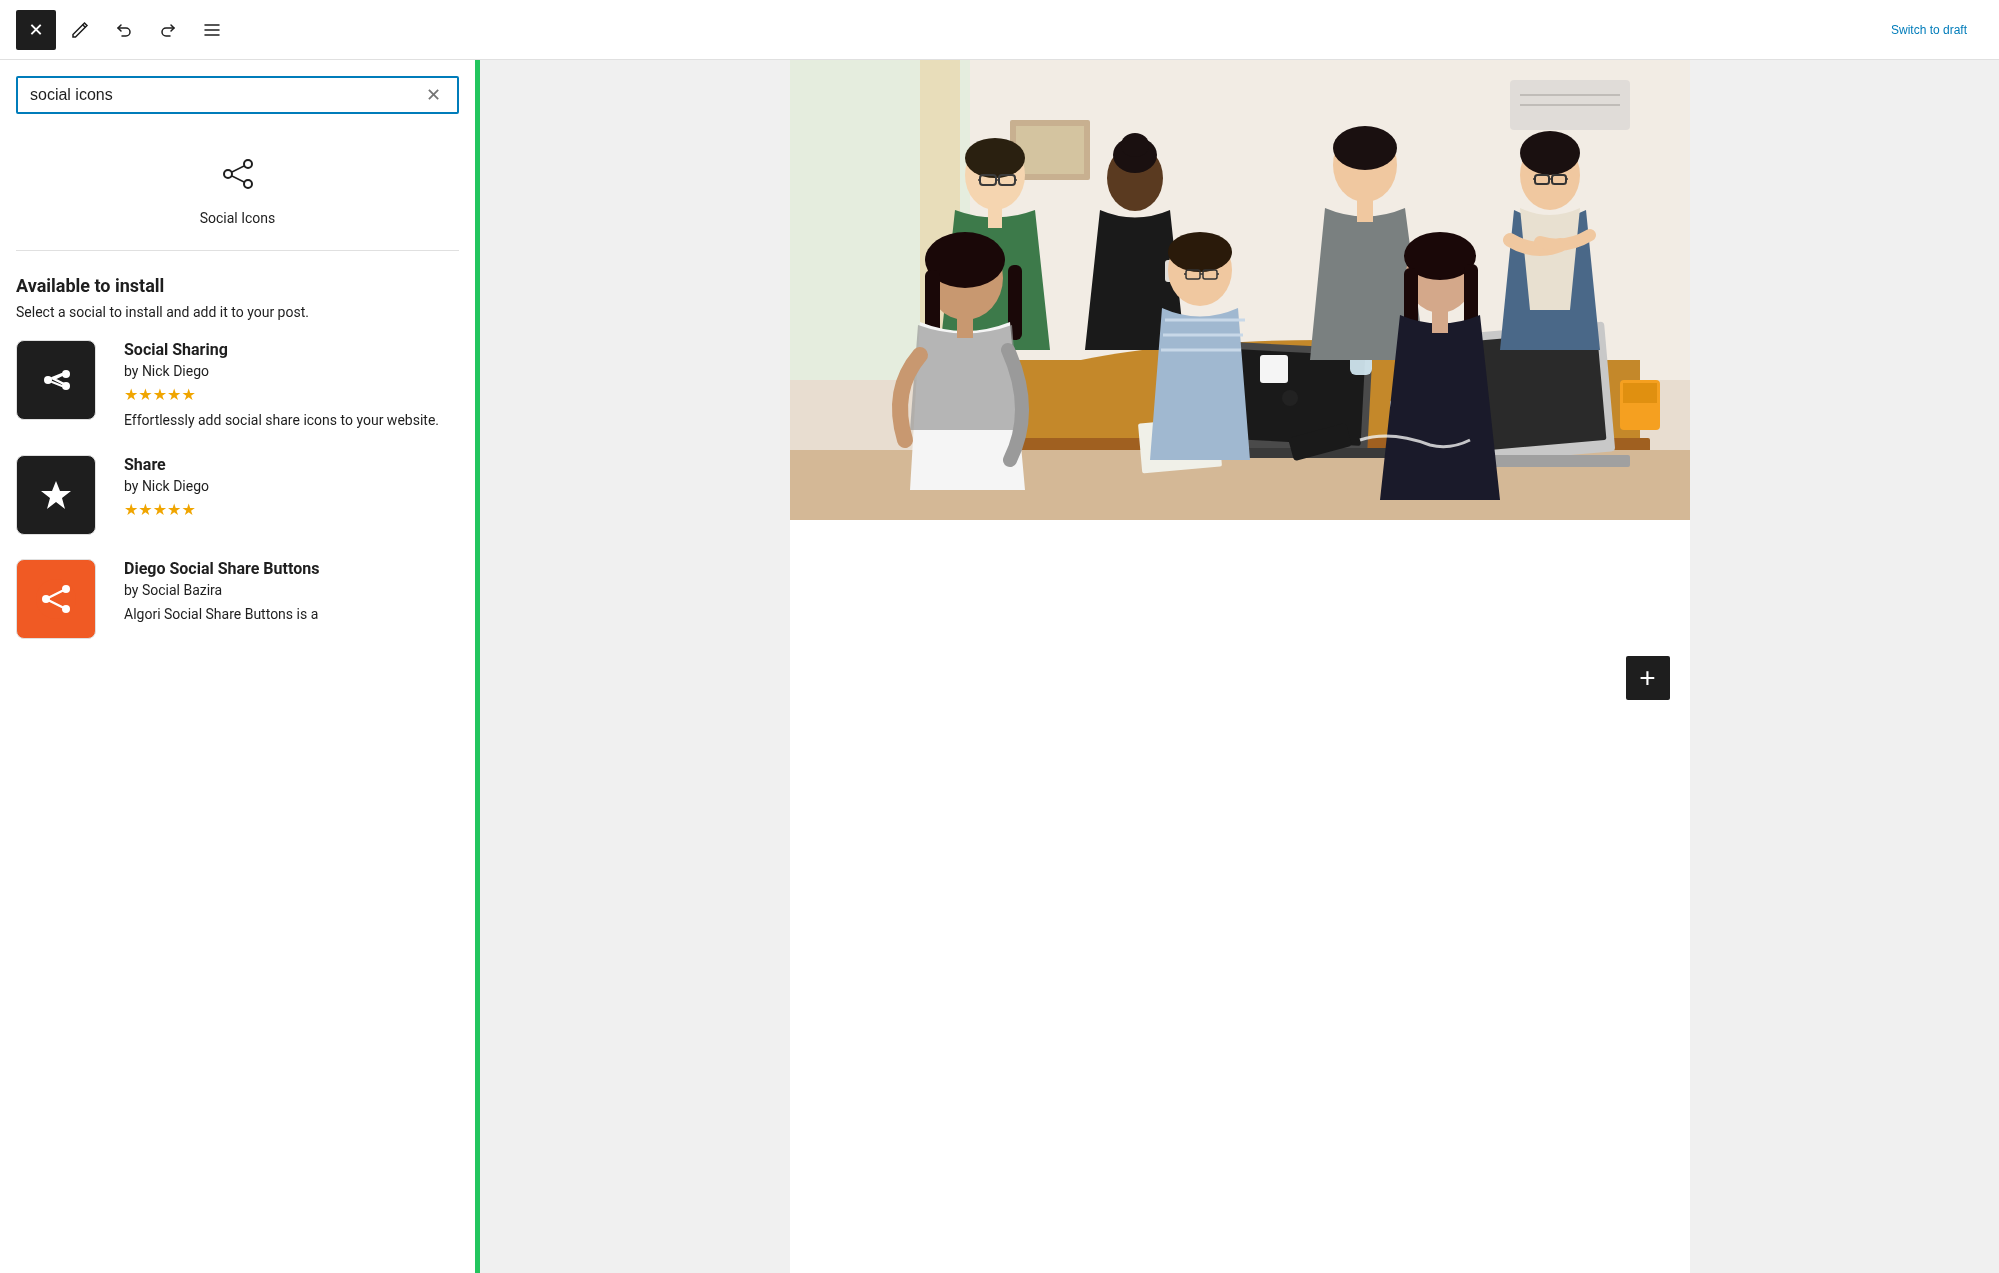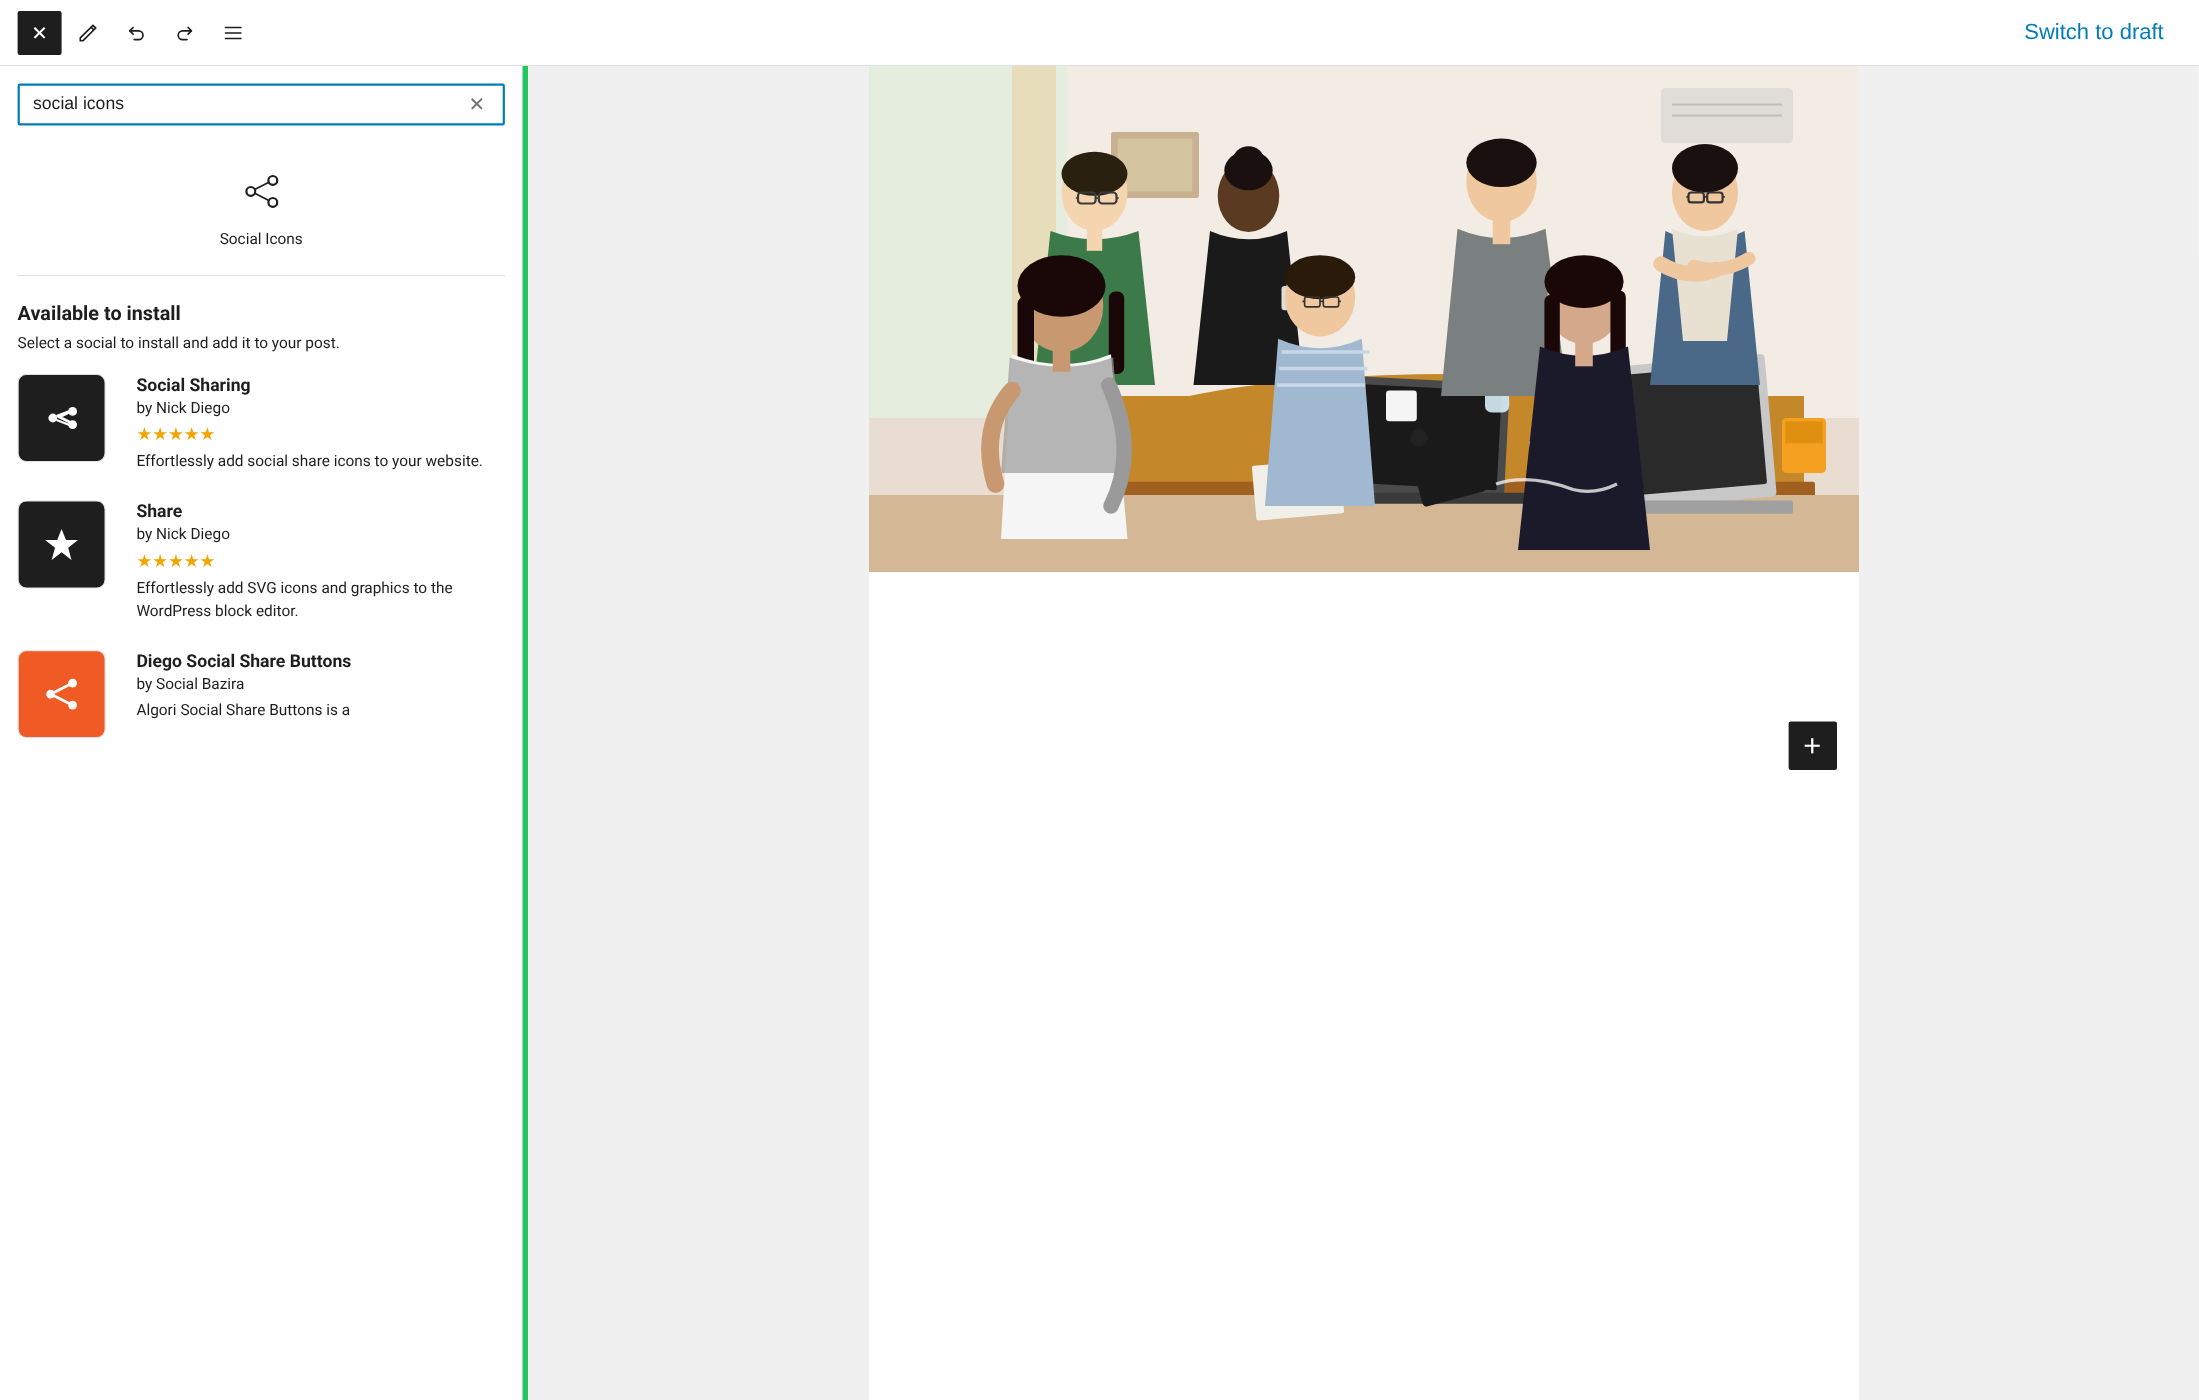--- a/index.html
+++ b/index.html
@@ -35,21 +35,21 @@
       color: #fff;
       border-radius: 2px;
     }
     .toolbar-right {
       margin-left: auto;
     }
     .switch-to-draft-btn {
       background: none;
       border: none;
       color: #007cba;
-      font-size: 20px;
+      font-size: 12px;
       cursor: pointer;
       padding: 8px 16px;
       font-weight: 400;
     }
 
     
     .main-layout {
       display: flex;
       margin-top: 60px;
       height: calc(1273px - 60px);
@@ -305,21 +305,20 @@
       <div class="plugin-card">
         <div class="plugin-icon dark">
           <svg width="40" height="40" viewBox="0 0 40 40" fill="none">
             <polygon points="20,6 24,16 35,16 26,23 29,34 20,27 11,34 14,23 5,16 16,16" fill="white"></polygon>
           </svg>
         </div>
         <div class="plugin-info">
           <div class="plugin-name">Share</div>
           <div class="plugin-author">by Nick Diego</div>
           <div class="plugin-stars">★★★★★</div>
-          <div class="plugin-desc">Effortlessly add SVG icons and graphics to the WordPress block editor.</div>
         </div>
       </div>
 
       <div class="plugin-card">
         <div class="plugin-icon orange">
           <svg width="44" height="44" viewBox="0 0 44 44" fill="none">
             <circle cx="22" cy="22" r="20" fill="#f05a24"></circle>
             <circle cx="12" cy="22" r="4" fill="white"></circle>
             <circle cx="32" cy="12" r="4" fill="white"></circle>
             <circle cx="32" cy="32" r="4" fill="white"></circle>

